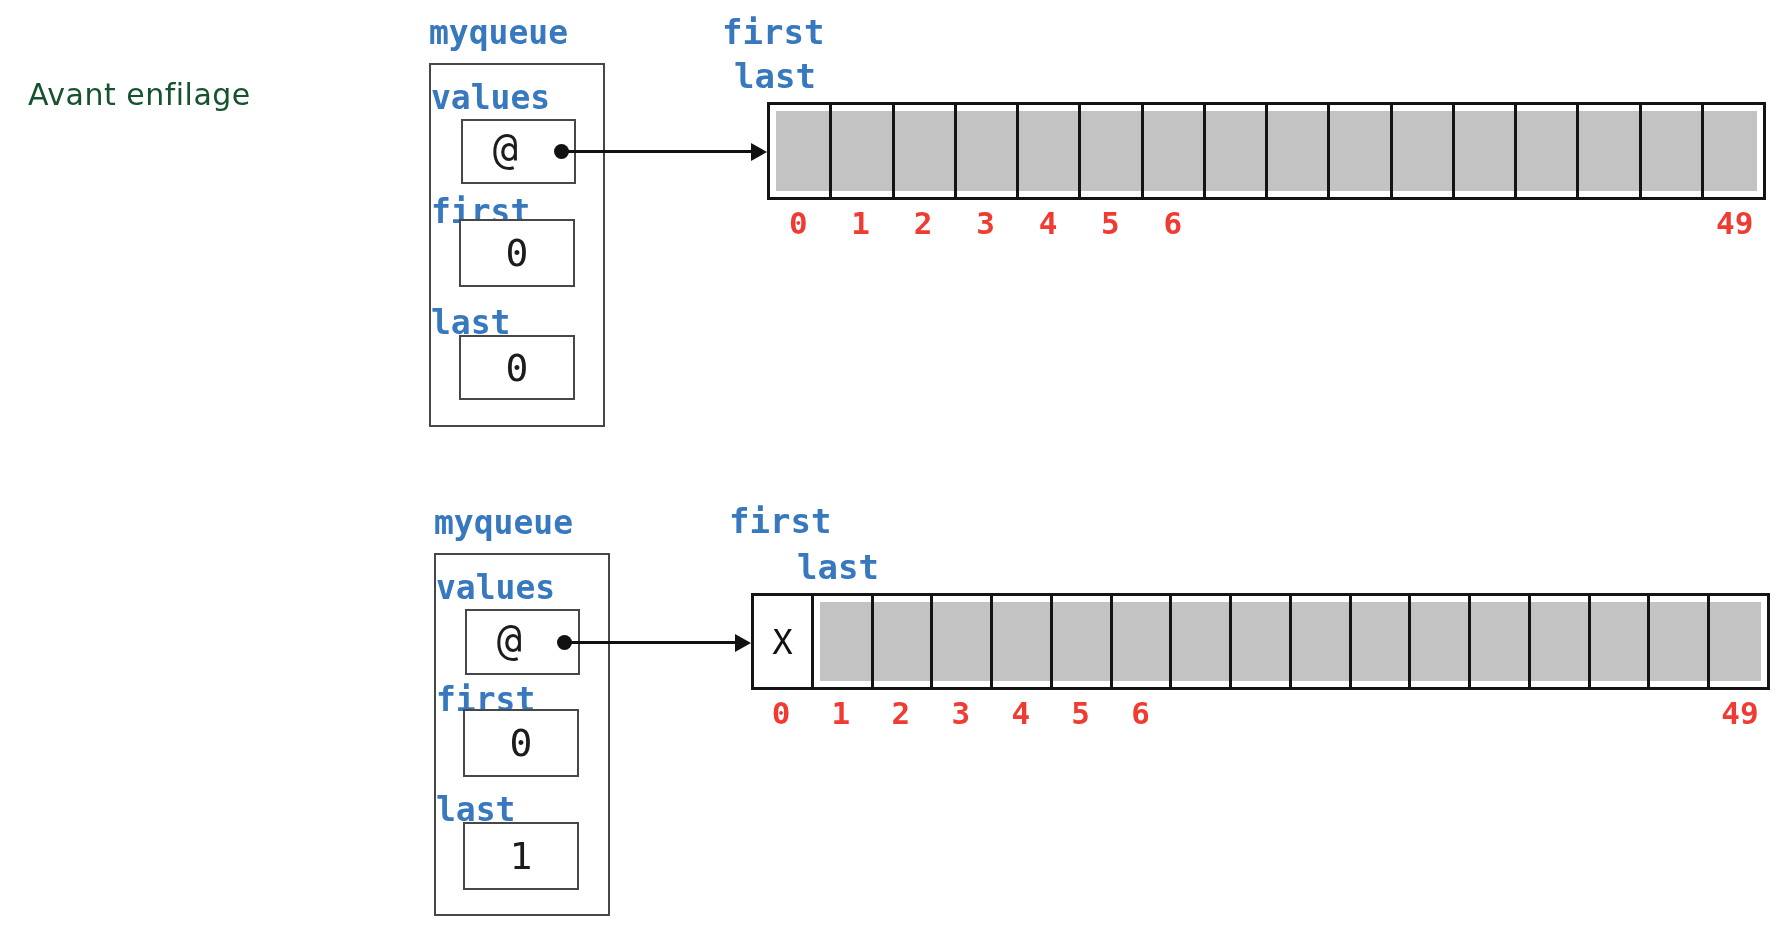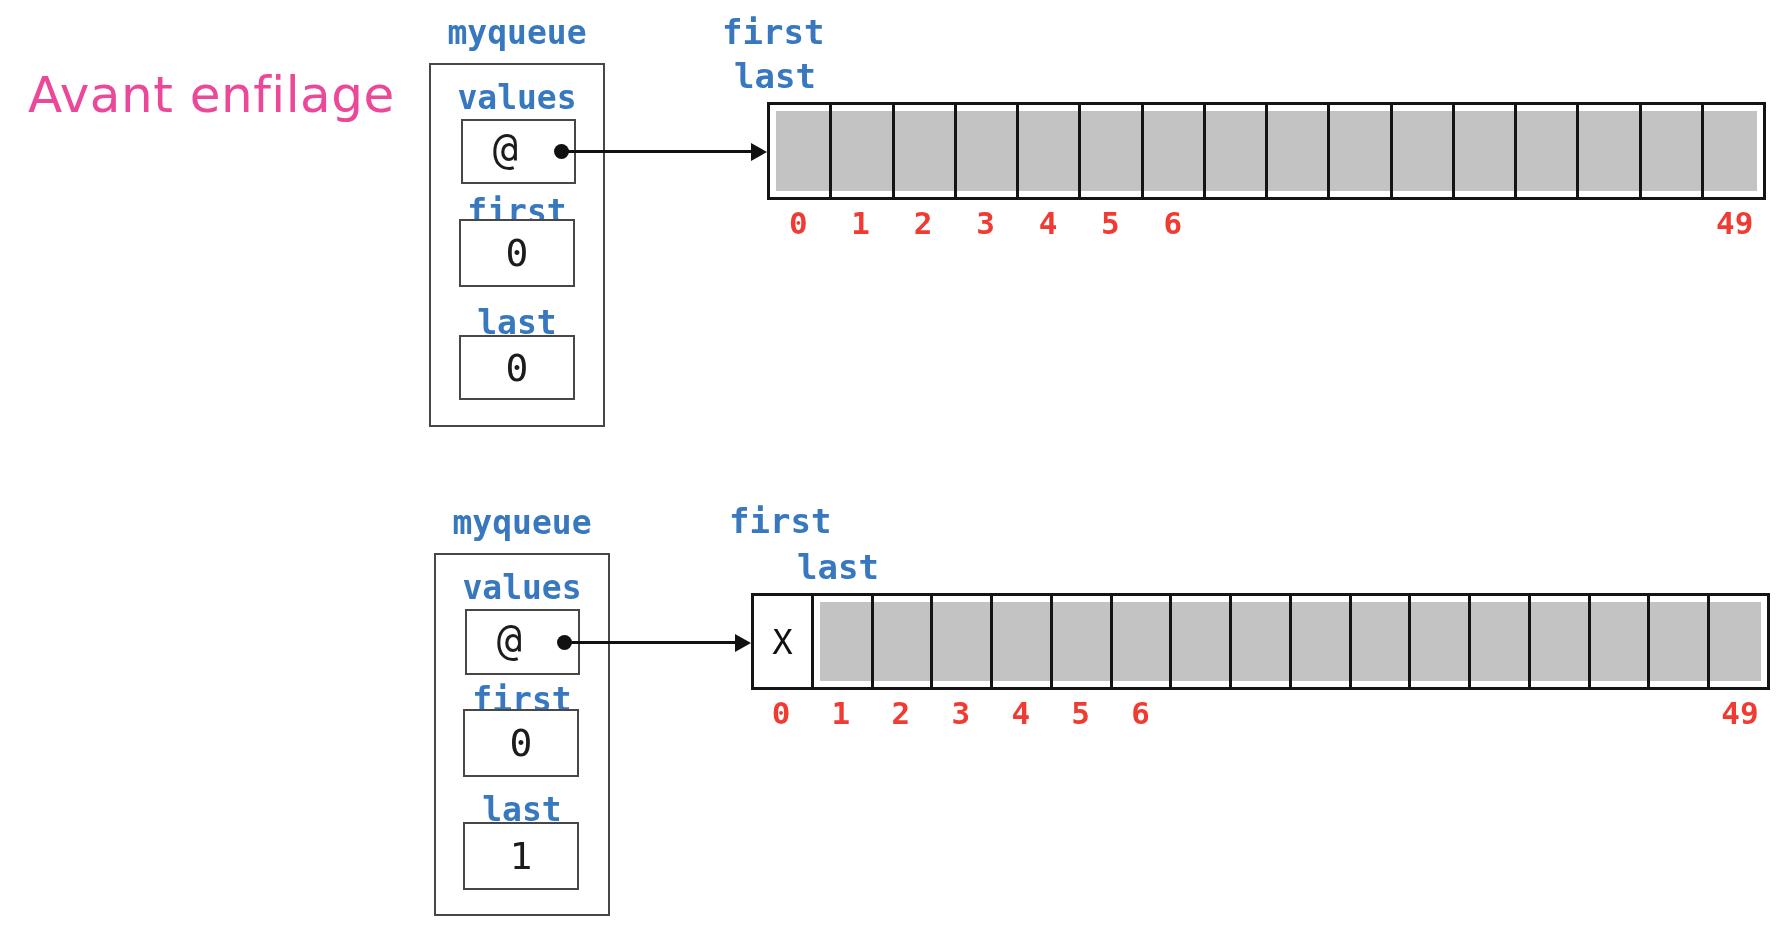--- a/index.html
+++ b/index.html
@@ -4,29 +4,29 @@
 <style>
   * { margin:0; padding:0; box-sizing:border-box; }
   body { background:#ffffff; }
   .canvas {
     position:relative; width:1792px; height:932px; background:#fff;
     font-family:"DejaVu Sans", sans-serif; overflow:hidden;
   }
   .abs { position:absolute; }
 
   
-  .caption { color:#ec4899; font-size:50px; line-height:62px; letter-spacing:0.5px; }
+  .caption { color:#14532d; font-size:30px; line-height:62px; letter-spacing:0.5px; }
   .caption .line2 { display:block; padding-left:15px; }
 
   
   .bluelab {
     font-family:"DejaVu Sans Mono", monospace; font-weight:bold;
     color:var(--blue); font-size:33px; white-space:nowrap;
   }
-  .centerlab { text-align:center; display:block; }
+  .centerlab { text-align:left; display:block; }
 
   
   .objbox { border:2px solid #474747; background:#fff; }
   .fieldbox {
     position:absolute; border:2px solid #474747; background:#fff;
     display:flex; align-items:center; justify-content:center;
     font-family:"DejaVu Sans Mono", monospace; font-size:38px; color:#1c1c1c;
   }
   .fieldbox.at { font-size:42px; padding-right:26px; padding-bottom:6px; }
 

